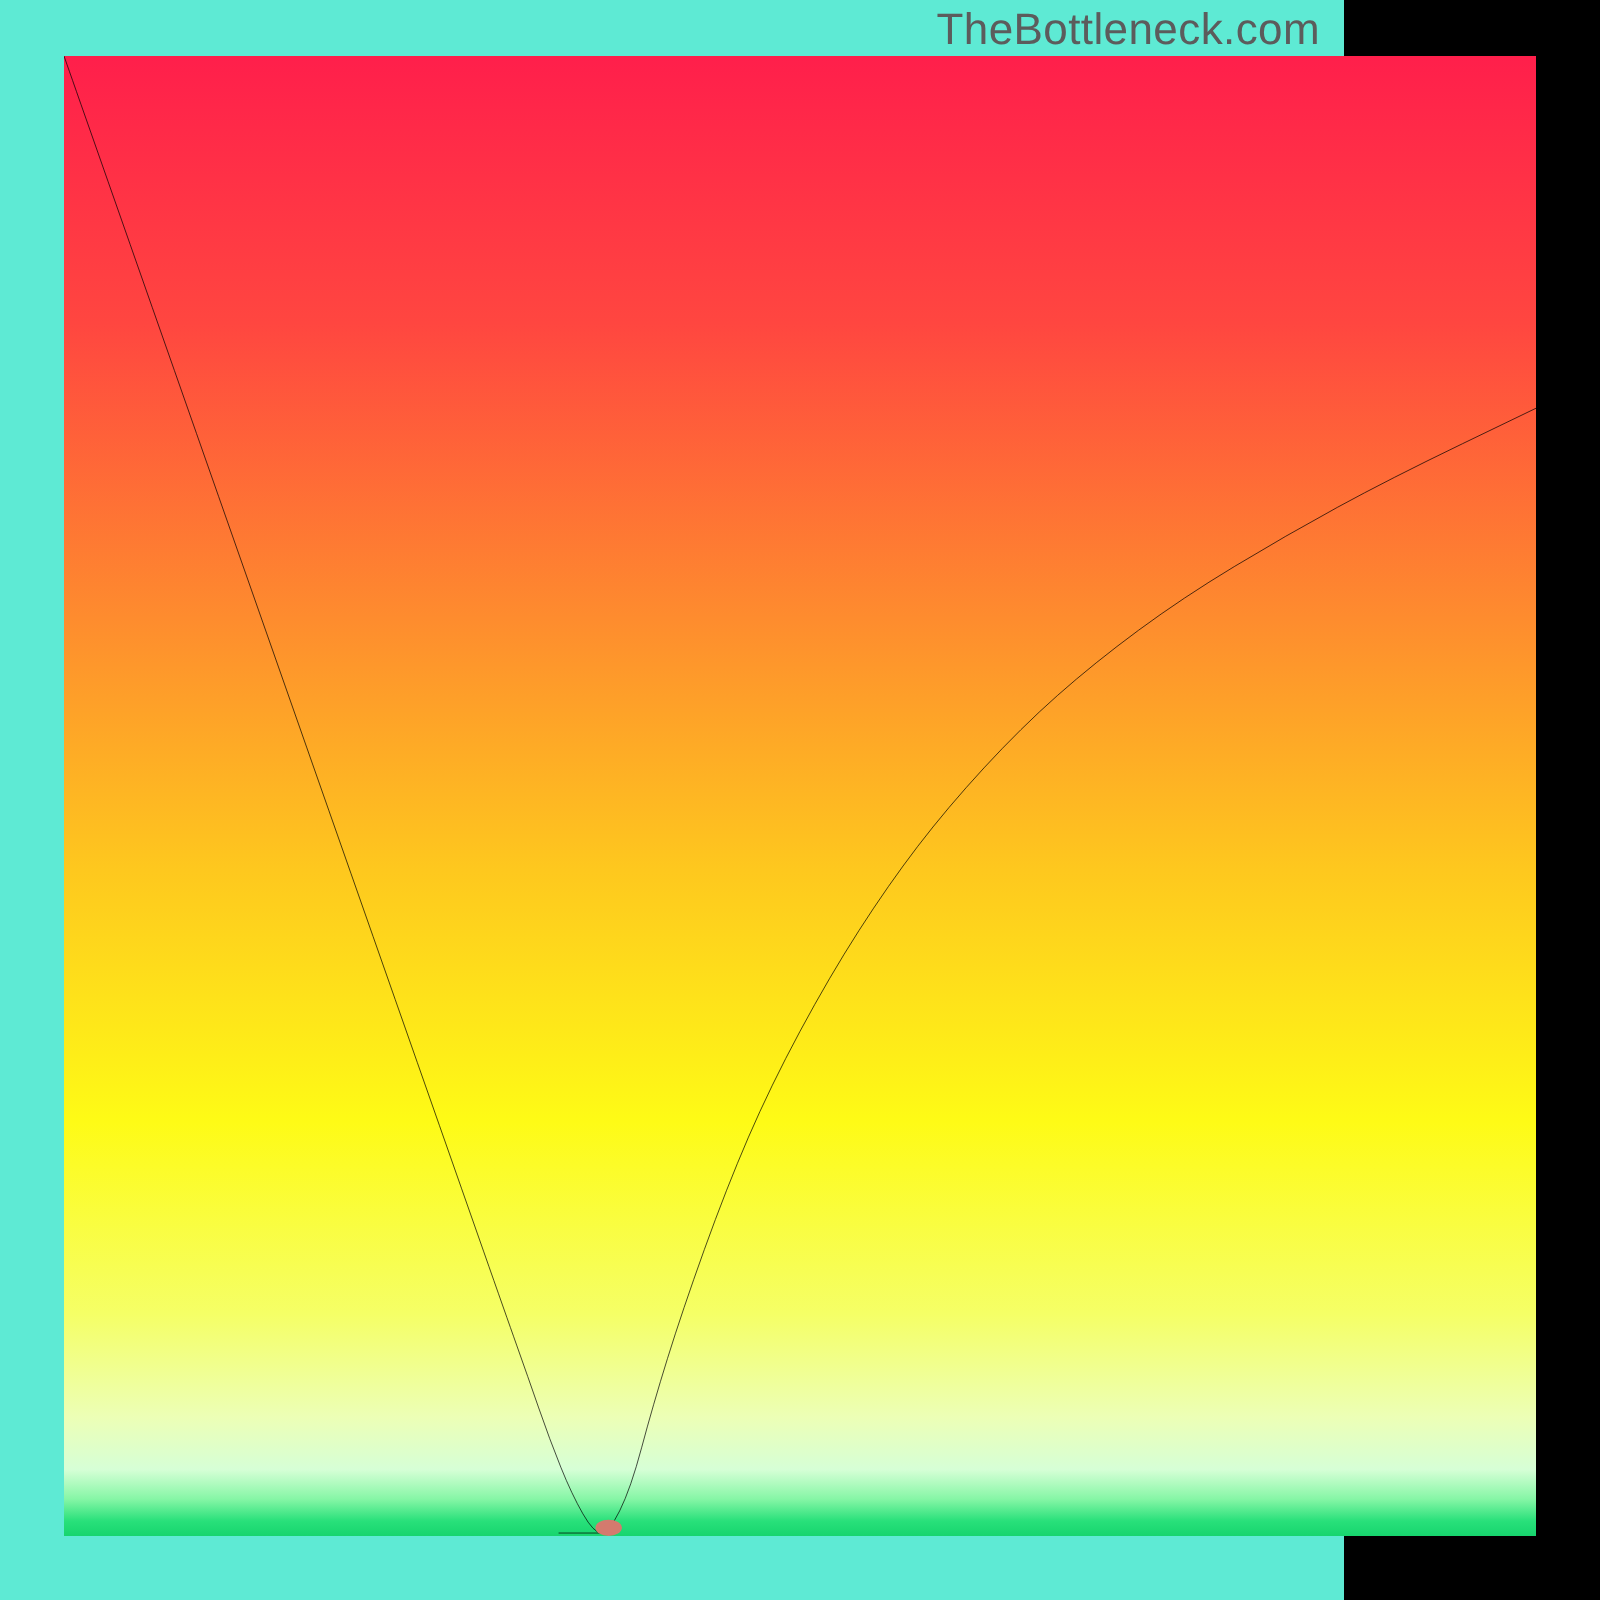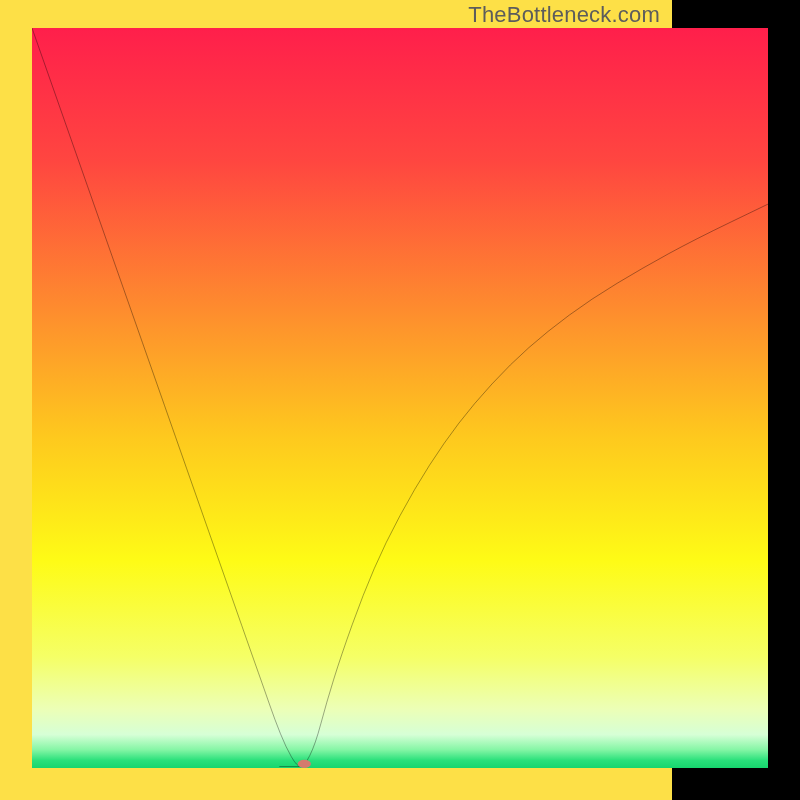--- a/index.html
+++ b/index.html
@@ -8,21 +8,21 @@
     width: 800px;
     height: 800px;
     overflow: hidden;
     background: #000;
     font-family: Arial, Helvetica, sans-serif;
   }
   .frame {
     position: relative;
     width: 672px;
     height: 800px;
-    background: #fde047;
+    background: #5eead4;
   }
   .watermark {
     position: absolute;
     top: 2px;
     right: 12px;
     color: #5c5c5c;
     font-size: 22px;
     font-weight: 400;
     letter-spacing: 0.2px;
     z-index: 10;

